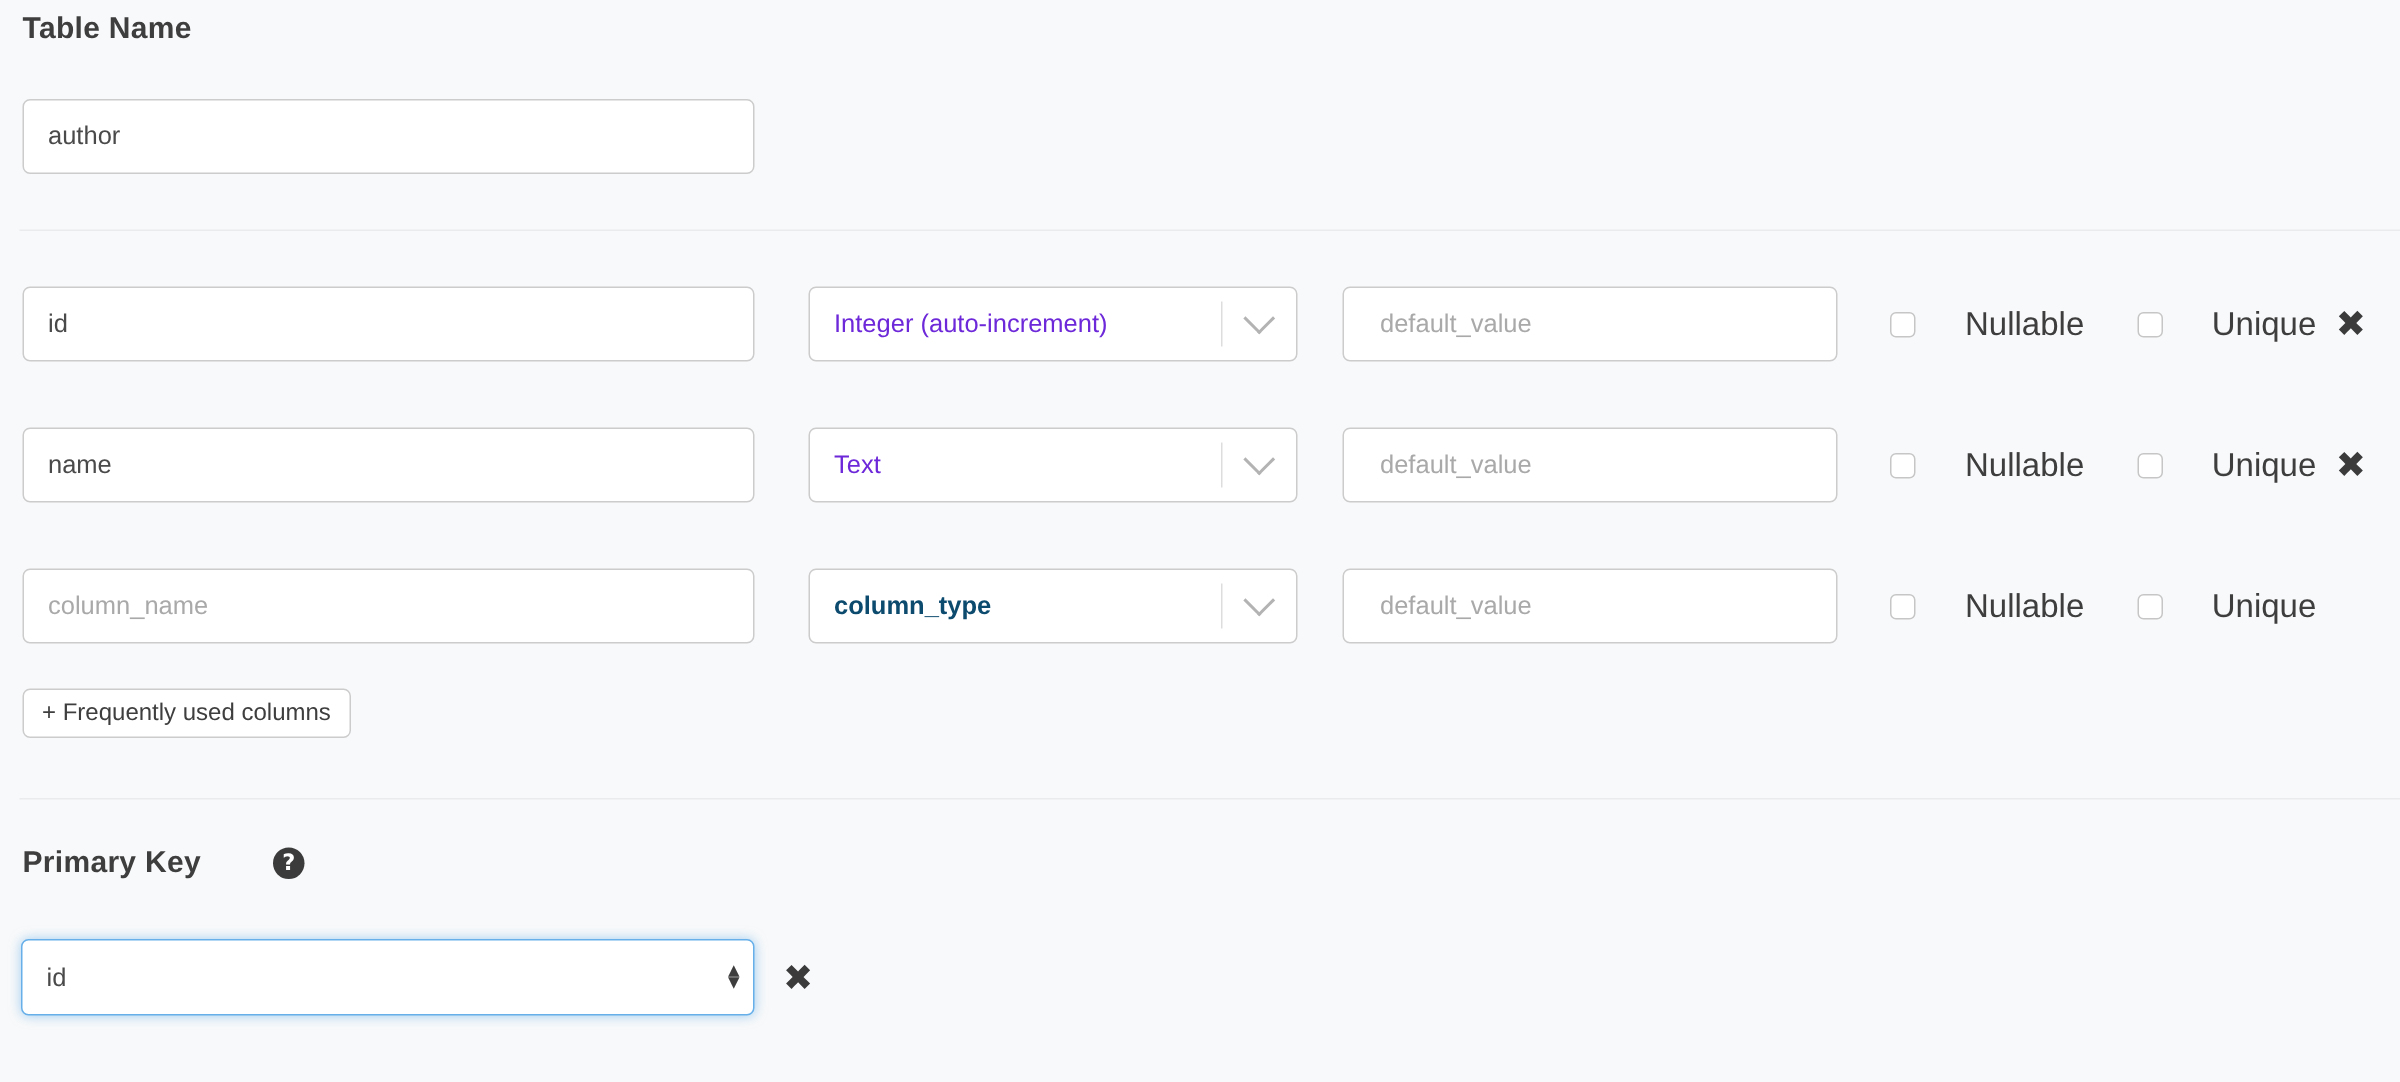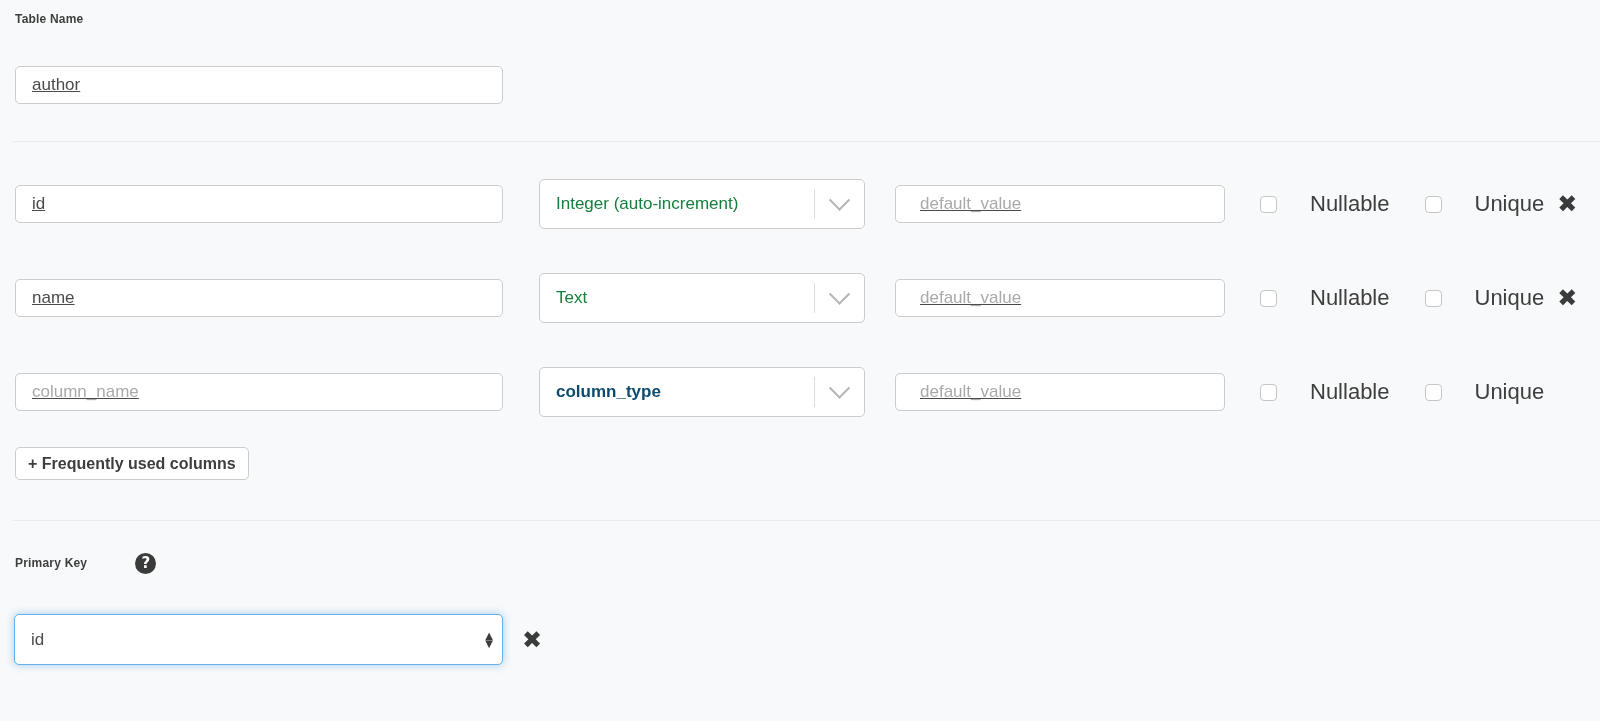--- a/index.html
+++ b/index.html
@@ -8,42 +8,41 @@
     width: 1600px;
     height: 721px;
     overflow: hidden;
     background: #f8f9fa;
     font-family: "Liberation Sans", "DejaVu Sans", sans-serif;
     color: #3e3e3e;
   }
   .page { padding: 8px 15px 0 15px; box-sizing: border-box; }
 
   .section-title {
-    font-size: 12px;
+    font-size: 20px;
     line-height: 22px;
     font-weight: 700;
     margin: 0;
     color: #3e3e3e;
     letter-spacing: 0.2px;
   }
 
   .text-input {
     box-sizing: border-box;
-    height: 38px;
+    height: 50px;
     width: 488px;
     border: 1px solid #cccccc;
     border-radius: 5px;
     background: #ffffff;
     padding: 0 16px;
     font-size: 17px;
     color: #4a4a4a;
     font-family: inherit;
     outline: none;
     display: block;
-    text-decoration: underline;
   }
   .text-input::placeholder { color: #a9a9a9; opacity: 1; }
 
   .mt-input { margin-top: 36px; }
 
   hr.divider {
     border: none;
     border-top: 1px solid #e9ebec;
     height: 0;
     margin: 37px -15px 0 -2px;
@@ -69,21 +68,21 @@
     border-radius: 5px;
     background: #ffffff;
     display: flex;
     align-items: center;
     cursor: pointer;
   }
   .select-text {
     flex: 1;
     padding-left: 16px;
     font-size: 17px;
-    color: #15803d;
+    color: #6d28d9;
     white-space: nowrap;
     overflow: hidden;
   }
   .select-text.placeholder { color: #0c4a6e; font-weight: bold; }
   .select-sep { width: 1px; height: 30px; background: #dddddd; flex: none; }
   .chevron-box {
     width: 49px;
     flex: none;
     display: flex;
     align-items: center;
@@ -134,21 +133,20 @@
     height: 33px;
     padding: 0 12px;
     border: 1px solid #cccccc;
     border-radius: 5px;
     background: #ffffff;
     font-size: 16px;
     color: #3e3e3e;
     font-family: inherit;
     cursor: pointer;
     display: inline-block;
-    font-weight: bold;
   }
 
   .pk-header {
     display: flex;
     align-items: center;
     margin-top: 31px;
   }
   .help-icon {
     margin-left: 48px;
     width: 21px;

